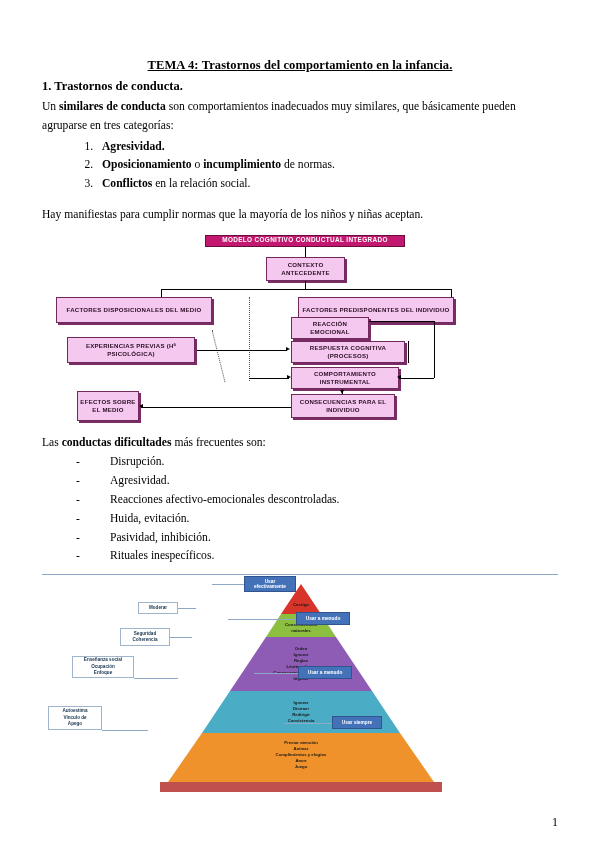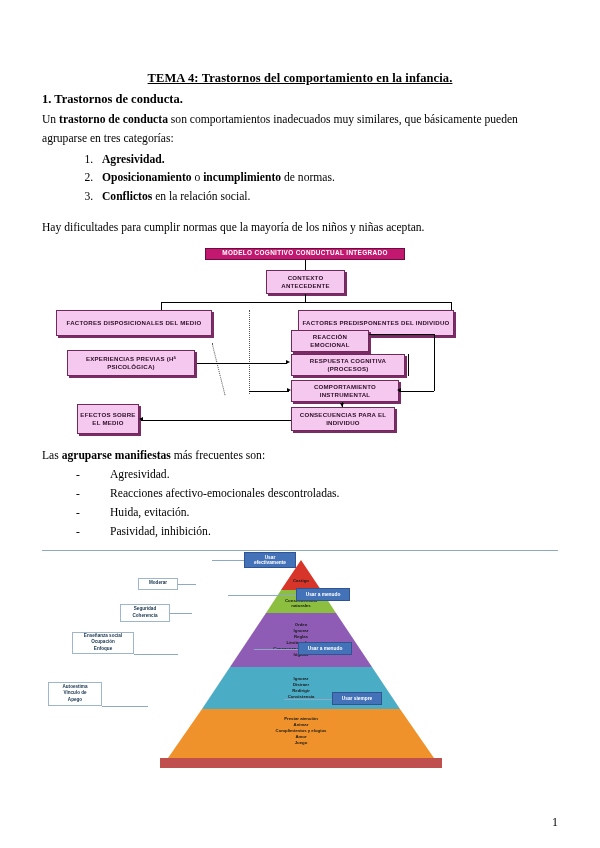--- a/index.html
+++ b/index.html
@@ -23,21 +23,21 @@
     box-sizing: border-box;
     padding: 58px 42px 20px 42px;
   }
 
   
   .doc-title {
     text-align: center;
     font-weight: bold;
     font-size: 12.5px;
     text-decoration: underline;
-    margin: 13px 0 6px 0;
+    margin: 0 0 6px 0;
     letter-spacing: .1px;
   }
   .section-head {
     font-weight: bold;
     font-size: 12.5px;
     margin: 0 0 4px 0;
   }
   .para {
     font-size: 11.6px;
     line-height: 1.62;
@@ -204,31 +204,31 @@
 </style>
 </head>
 <body>
 
 <div class="page">
 
   <div class="doc-title">TEMA 4: Trastornos del comportamiento en la infancia.</div>
 
   <div class="section-head">1. Trastornos de conducta.</div>
 
-  <p class="para"><span>Un </span><b>trastorno de conducta</b><span> son comportamientos inadecuados muy similares, que básicamente pueden agruparse en tres categorías:</span></p>
+  <p class="para"><span>Un </span><b>similares de conducta</b><span> son comportamientos inadecuados muy similares, que básicamente pueden agruparse en tres categorías:</span></p>
 
   <ol class="cats">
     <li><b>Agresividad.</b></li>
     <li><b>Oposicionamiento</b><span> o </span><b>incumplimiento</b><span> de normas.</span></li>
     <li><b>Conflictos</b><span> en la relación social.</span></li>
   </ol>
 
   <div class="spacer-12"></div>
 
-  <p class="para">Hay dificultades para cumplir normas que la mayoría de los niños y niñas aceptan.</p>
+  <p class="para">Hay manifiestas para cumplir normas que la mayoría de los niños y niñas aceptan.</p>
 
   <div class="diagram1">
 
     <div class="d1box title" style="left: 163px; top: 4px; width: 200px; height: 12px; background: rgb(194, 24, 111);">MODELO COGNITIVO CONDUCTUAL INTEGRADO</div>
 
     <div class="d1line v" style="left:263px; top:16px; height:10px;"></div>
 
     <div class="d1box shadow" style="left: 224px; top: 26px; width: 79px; height: 24px; background: rgb(244, 200, 239); border-color: rgb(111, 42, 91);">CONTEXTO ANTECEDENTE</div>
 
     <div class="d1line h" style="left:119px; top:58px; width:290px;"></div>
@@ -268,27 +268,29 @@
 
     <div class="d1box shadow" style="left: 35px; top: 160px; width: 62px; height: 30px; background: rgb(244, 200, 239); border-color: rgb(111, 42, 91);">EFECTOS SOBRE EL MEDIO</div>
 
     <div class="d1line h" style="left:99px; top:176px; width:150px;"></div>
     <div class="arrowhead left" style="left:97px; top:173.5px;"></div>
 
     <div class="d1line v" style="left:300px; top:158px; height:5px;"></div>
     <div class="arrowhead down" style="left:297.5px; top:159px;"></div>
   </div>
 
-  <p class="para"><span>Las </span><b>agruparse manifiestas</b><span> más frecuentes son:</span></p>
+  <p class="para"><span>Las </span><b>conductas dificultades</b><span> más frecuentes son:</span></p>
 
   <ul class="dashlist">
+    <li>Disrupción.</li>
     <li>Agresividad.</li>
     <li>Reacciones afectivo-emocionales descontroladas.</li>
     <li>Huida, evitación.</li>
     <li>Pasividad, inhibición.</li>
+    <li>Rituales inespecíficos.</li>
   </ul>
 
   <div class="diagram2">
     <div class="topline"></div>
 
     <svg class="pyr" width="282" height="212" viewBox="0 0 282 212">
 
       <polygon points="141,4 161,34 121,34" fill="#d8352a"></polygon>
 
       <polygon points="121,34 161,34 176,57 106,57" fill="#8cbf3f"></polygon>

